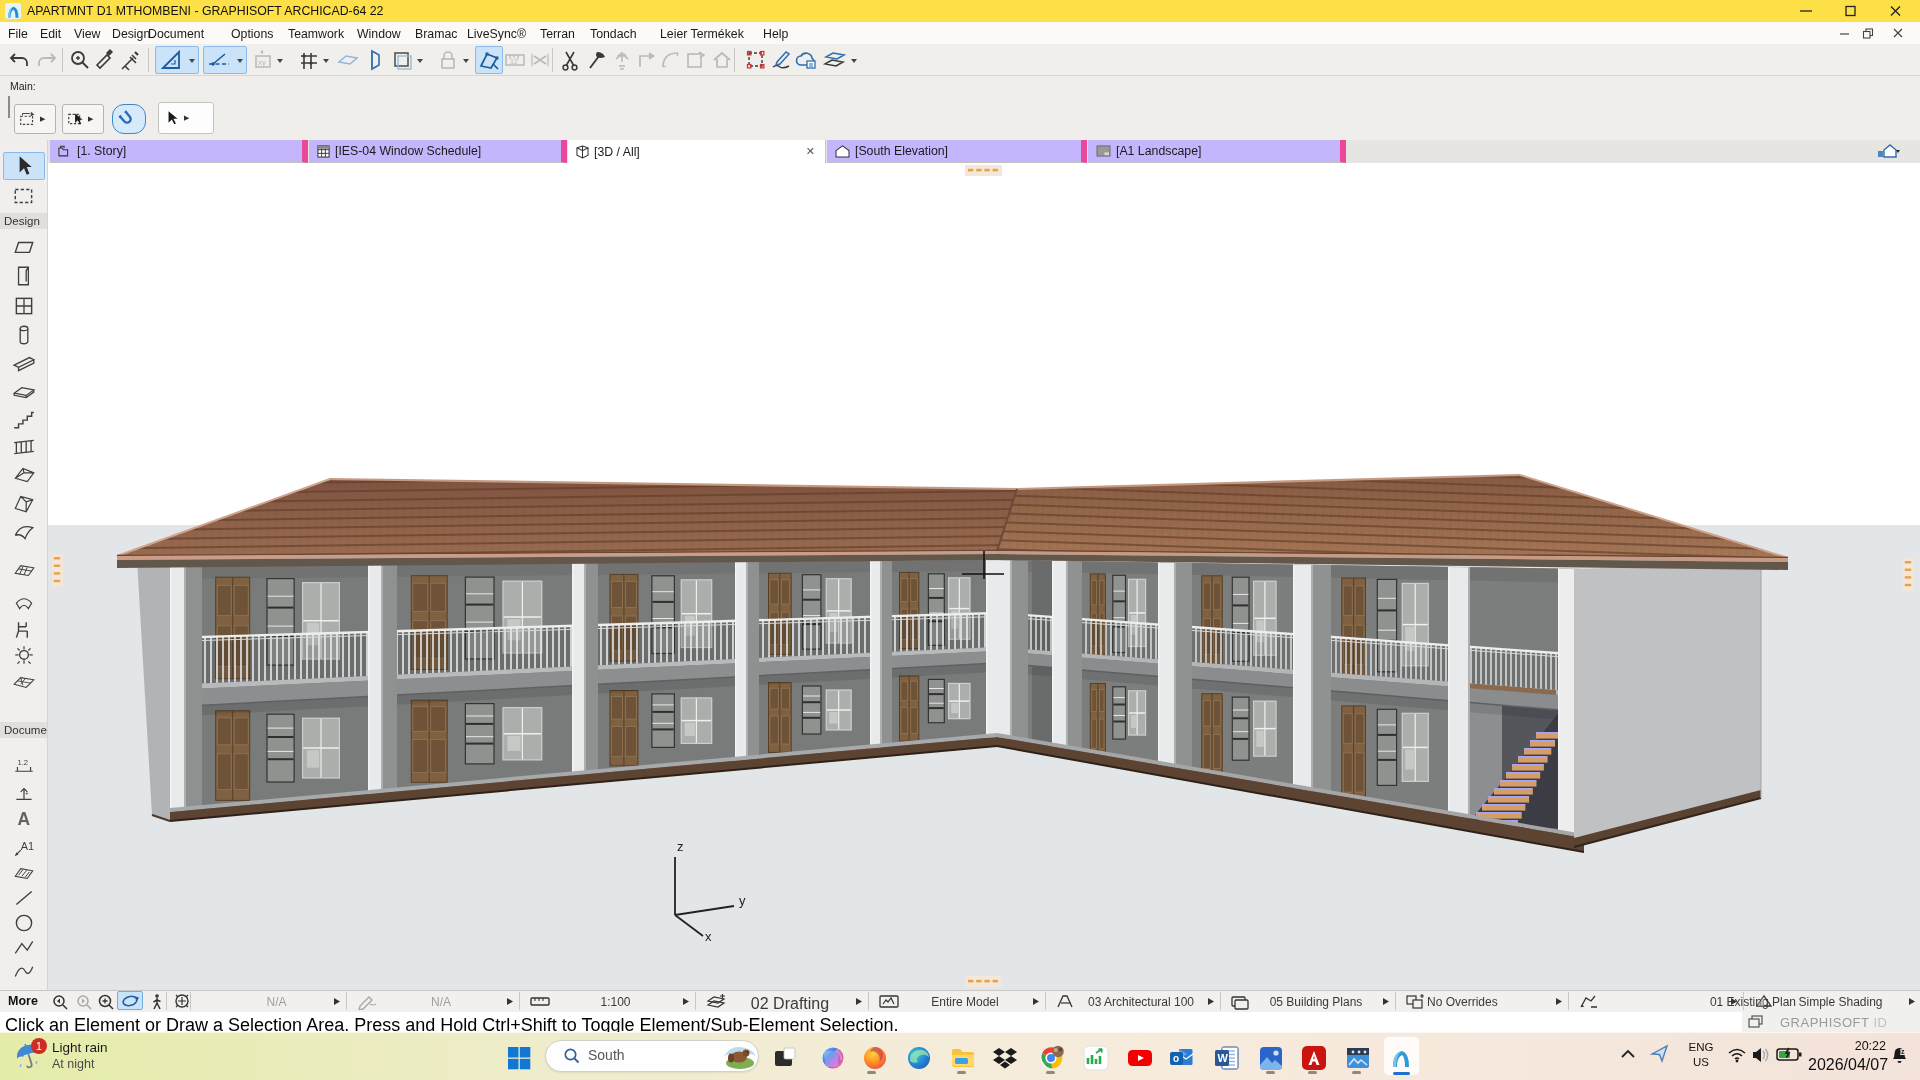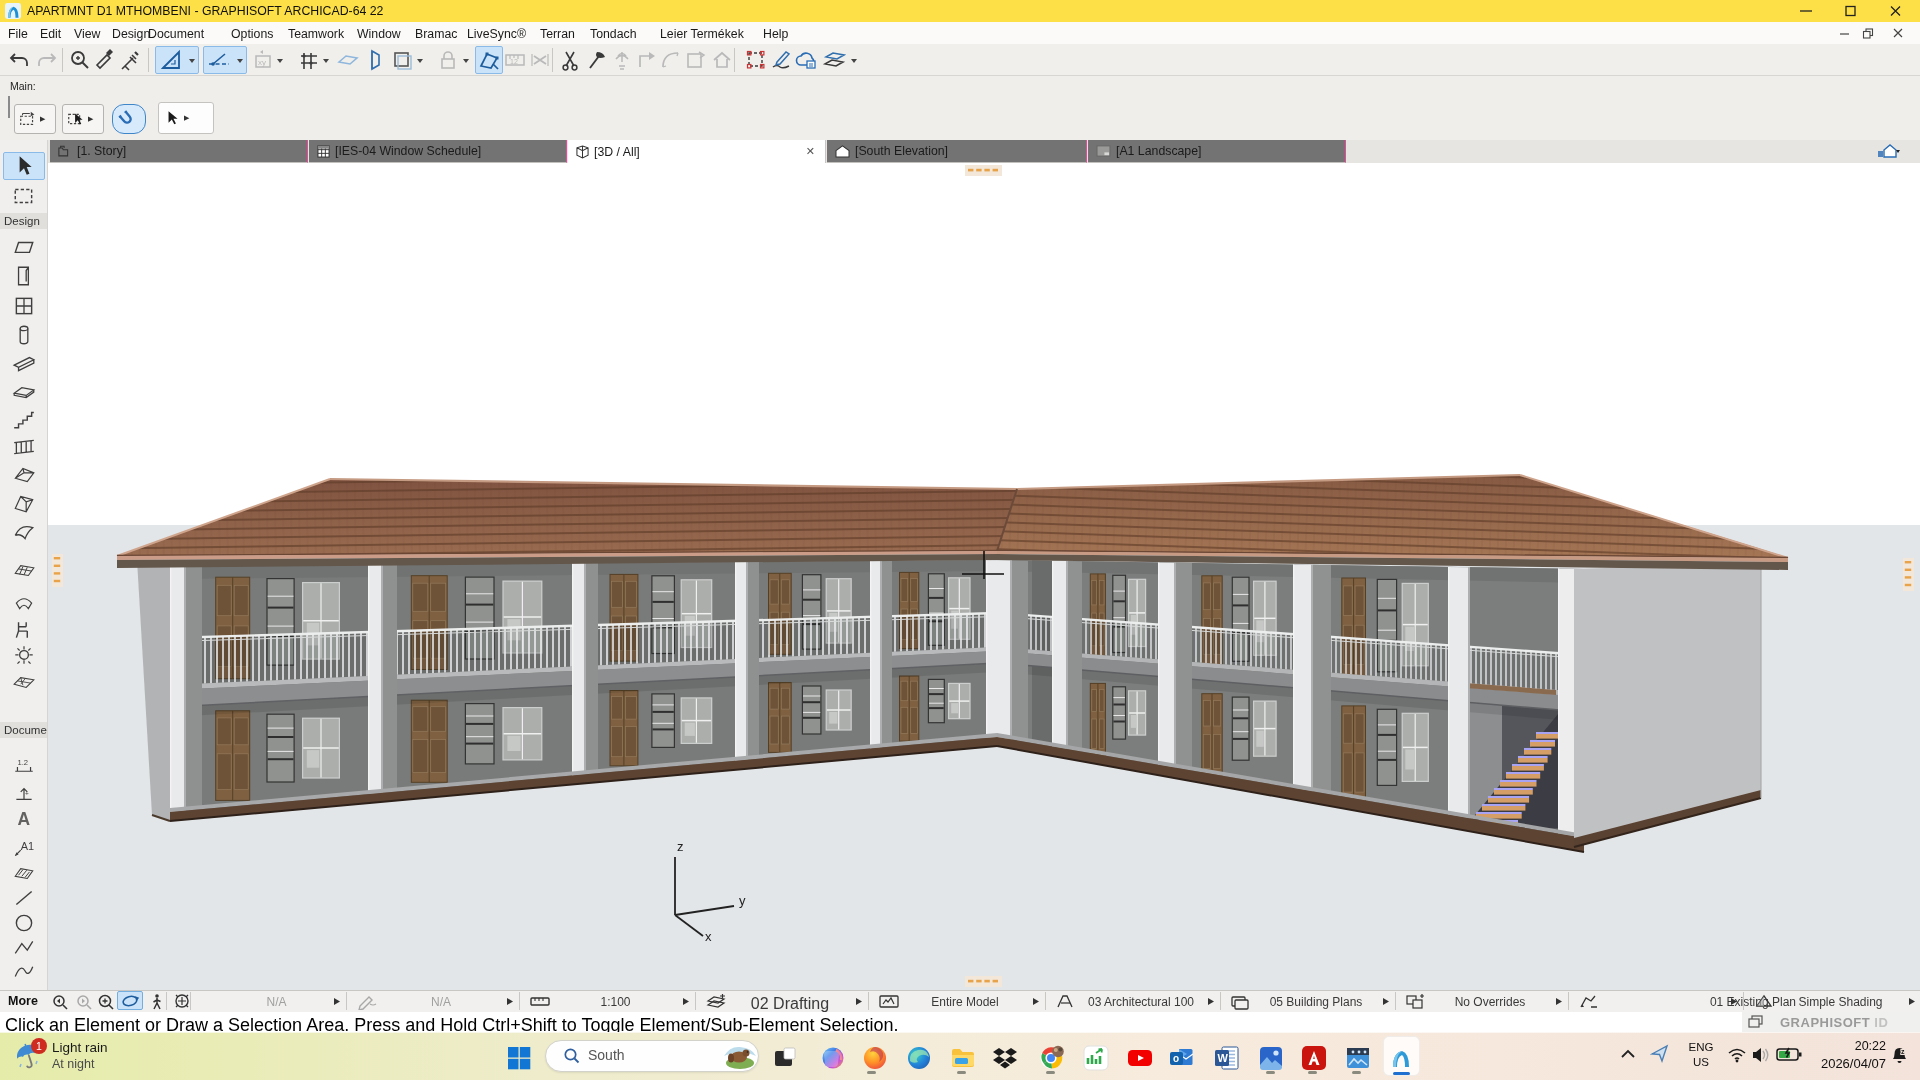--- a/index.html
+++ b/index.html
@@ -4,21 +4,21 @@
 *{margin:0;padding:0;box-sizing:border-box}
 html,body{width:1920px;height:1080px;overflow:hidden}
 body{font-family:"Liberation Sans",sans-serif;position:relative;background:#fff}
 .abs{position:absolute}
 .tbi{position:absolute}
 .hl{position:absolute;background:#cbe3f8;border:1px solid #8abbe8;border-radius:2px}
 .vsep{position:absolute;width:1px;background:#c9c7c3}
 .mi{position:absolute;top:5px;font-size:12.3px;color:#1a1a1a}
 .b2btn{position:absolute;height:30px;background:#f6f5f3;border:1px solid #b5b3b0;border-radius:3px;display:flex;align-items:center;padding-left:3px}
 .b2car{font-size:7px;color:#333;margin-left:2px}
-.tab{position:absolute;top:140px;height:23px;background:#737373;border-right:1px solid #ec4899;border-bottom:1px solid #c2c1be;font-size:12.3px;color:#1b1b1b;display:flex;align-items:center;padding-left:8px}
+.tab{position:absolute;top:140px;height:23px;background:#c4b5fd;border-right:6px solid #ec4899;border-bottom:1px solid #c2c1be;font-size:12.3px;color:#1b1b1b;display:flex;align-items:center;padding-left:8px}
 .tab.active{background:#fff;border-right:1px solid #c5c5c5;border-bottom:none}
 .tico{margin-right:5px;display:inline-flex}
 .tx{position:absolute;right:10px;font-size:11px;color:#555}
 .thead{position:absolute;left:0;width:47px;height:16px;background:#e0dfdc;font-size:11.5px;color:#333;padding-left:4px;line-height:16px}
 </style></head>
 <body>
 
 <div class="abs" style="left:0;top:0;width:1920px;height:22px;background:#fde047">
  <svg style="position:absolute;left:5px;top:3px" width="16" height="16" viewBox="0 0 26 26">
       <rect x="0" y="0" width="26" height="26" rx="4" fill="#e8f4fb"></rect>
@@ -806,42 +806,42 @@
     <path d="M1 1 L7 4.5 L1 8 z" fill="#333"></path>
   </svg><svg style="position:absolute;left:1230px;top:993px" width="22" height="17" viewBox="0 0 22 17">
     <rect x="2" y="4" width="13" height="9" rx="1" fill="none" stroke="#333" stroke-width="1.3"></rect>
     <rect x="5" y="7" width="13" height="9" rx="1" fill="#f1f0ee" stroke="#333" stroke-width="1.3"></rect>
   </svg><span style="position:absolute;left:1252px;right:540px;top:995px;text-align:center;font-size:12px;color:#3a3a3a;width:128px">05 Building Plans</span><svg style="position:absolute;left:1382px;top:997px" width="8" height="9" viewBox="0 0 8 9">
     <path d="M1 1 L7 4.5 L1 8 z" fill="#333"></path>
   </svg><svg style="position:absolute;left:1405px;top:993px" width="22" height="17" viewBox="0 0 22 17">
     <rect x="2" y="3" width="9" height="8" fill="none" stroke="#333" stroke-width="1.2"></rect>
     <rect x="8" y="7" width="9" height="8" fill="#f1f0ee" stroke="#333" stroke-width="1.2"></rect>
     <path d="M15 3 l4 0 M17 1 l0 4" stroke="#333" stroke-width="1.2"></path>
-  </svg><span style="position:absolute;left:1427px;right:367px;top:995px;text-align:center;font-size:12px;color:#3a3a3a;width:126px">No Overrides</span><svg style="position:absolute;left:1555px;top:997px" width="8" height="9" viewBox="0 0 8 9">
+  </svg><span style="position:absolute;left:1427px;right:367px;top:995px;font-size:12px;color:#3a3a3a;width:126px">No Overrides</span><svg style="position:absolute;left:1555px;top:997px" width="8" height="9" viewBox="0 0 8 9">
     <path d="M1 1 L7 4.5 L1 8 z" fill="#333"></path>
   </svg><svg style="position:absolute;left:1578px;top:993px" width="22" height="17" viewBox="0 0 22 17">
     <path d="M3 14 L8 5 L13 8 L17 3 M13 14 h6" fill="none" stroke="#333" stroke-width="1.3"></path>
     <path d="M3 14 l3 0 -1.5 -2.5 z" fill="#333"></path>
   </svg><span style="position:absolute;left:1668px;right:192px;top:995px;text-align:right;font-size:12px;color:#3a3a3a;width:128px">01 Existing Plan</span><svg style="position:absolute;left:1730px;top:997px" width="8" height="9" viewBox="0 0 8 9">
     <path d="M1 1 L7 4.5 L1 8 z" fill="#333"></path>
   </svg><svg style="position:absolute;left:1753px;top:993px" width="22" height="17" viewBox="0 0 22 17">
     <path d="M4 13 L11 3 L18 13 z" fill="none" stroke="#333" stroke-width="1.3"></path>
     <path d="M11 3 L11 13 L4 13" fill="#bbb" opacity="0.6"></path>
   </svg><span style="position:absolute;left:1775px;right:14px;top:995px;text-align:center;font-size:12px;color:#3a3a3a;width:131px">Simple Shading</span><svg style="position:absolute;left:1908px;top:997px" width="8" height="9" viewBox="0 0 8 9">
     <path d="M1 1 L7 4.5 L1 8 z" fill="#333"></path>
   </svg><div class="vsep" style="left:190px;top:992px;height:18px"></div><div class="vsep" style="left:346px;top:992px;height:18px"></div><div class="vsep" style="left:519px;top:992px;height:18px"></div><div class="vsep" style="left:695px;top:992px;height:18px"></div><div class="vsep" style="left:868px;top:992px;height:18px"></div><div class="vsep" style="left:1045px;top:992px;height:18px"></div><div class="vsep" style="left:1220px;top:992px;height:18px"></div><div class="vsep" style="left:1395px;top:992px;height:18px"></div><div class="vsep" style="left:1568px;top:992px;height:18px"></div><div class="vsep" style="left:1743px;top:992px;height:18px"></div>
 
 <div class="abs" style="left:0;top:1012px;width:1920px;height:20px;background:#fff">
  <span style="position:absolute;left:5px;top:3px;font-size:18px;color:#000000">Click an Element or Draw a Selection Area. Press and Hold Ctrl+Shift to Toggle Element/Sub-Element Selection.</span>
  <div style="position:absolute;left:1742px;top:0;width:178px;height:20px;background:#f0f0ee"></div>
  <svg style="position:absolute;left:1748px;top:3px" width="16" height="14" viewBox="0 0 16 14">
       <rect x="4" y="1" width="10" height="8" fill="none" stroke="#555" stroke-width="1.2"></rect>
       <rect x="1" y="4" width="10" height="8" fill="#f0f0ee" stroke="#555" stroke-width="1.2"></rect>
     </svg>
- <span style="position:absolute;left:1780px;top:3px;font-size:13px;font-weight:700;color:#9a9a9a;letter-spacing:0.5px">GRAPHISOFT <span style="color:#c2c2c2">ID</span></span>
+ <span style="position:absolute;left:1780px;top:3px;font-size:13px;font-weight:400;color:#9a9a9a;letter-spacing:0.5px">GRAPHISOFT <span style="color:#c2c2c2">ID</span></span>
 </div>
 
 <div class="abs" style="left:0;top:1032px;width:1920px;height:48px;background:linear-gradient(90deg,#e5ecaa 0%,#e9ecb4 10%,#eeeccb 28%,#f4ecd9 48%,#f7ebdd 62%,#f6e8dc 78%,#f3e3da 100%);border-top:1px solid rgba(255,255,255,0.65)"></div>
 <svg style="position:absolute;left:13px;top:1040px" width="32" height="32" viewBox="0 0 32 32">
 <g transform="rotate(-18 16 16)">
 <path d="M16 5 C23 5 27.5 9.5 28 15 C26 13.4 23.6 13.4 22 15 C20.4 13.4 17.6 13.4 16 15 C14.4 13.4 11.6 13.4 10 15 C8.4 13.4 6 13.4 4 15 C4.5 9.5 9 5 16 5 z" fill="#3f8ad2"></path>
 <path d="M16 3.5 v2" stroke="#3f8ad2" stroke-width="1.6"></path>
 <path d="M16 15 V24 q0 3 -2.6 3 q-2.4 0 -2.4 -2.4" fill="none" stroke="#7a7a7a" stroke-width="1.8"></path>
 </g>
 <path d="M8 24 l-1 3 M24 21 l-1 3" stroke="#8ab4e0" stroke-width="1.5"></path>
@@ -978,16 +978,16 @@
     <path d="M2 6 h3 l5 -4 v14 l-5 -4 H2 z" fill="#1a1a1a"></path>
     <path d="M12 5 q3 4 0 8 M14.5 3 q4.5 6 0 12" stroke="#aaa" stroke-width="1.4" fill="none"></path>
   </svg>
 <svg style="position:absolute;left:1776px;top:1047px" width="26" height="15" viewBox="0 0 26 15">
     <rect x="1" y="2" width="21" height="11" rx="2.5" fill="none" stroke="#1a1a1a" stroke-width="1.5"></rect>
     <rect x="23" y="5.5" width="2.5" height="4" fill="#1a1a1a"></rect>
     <rect x="3" y="4" width="11" height="7" rx="1" fill="#35a845"></rect>
     <path d="M13 1 l-3 5 h3 l-2.5 4.5" stroke="#1a1a1a" stroke-width="1.6" fill="none"></path>
   </svg>
 <span style="position:absolute;left:1820px;top:1039px;width:66px;text-align:right;font-size:12.5px;color:#111">20:22</span>
-<span style="position:absolute;left:1808px;top:1056px;width:78px;text-align:right;font-size:13px;color:#111">2026/04/07</span>
+<span style="position:absolute;left:1808px;top:1056px;width:78px;text-align:right;font-size:16px;color:#111">2026/04/07</span>
 <svg style="position:absolute;left:1890px;top:1046px" width="19" height="19" viewBox="0 0 19 19">
     <path d="M9.5 2 q5 0 5 6 q0 3 1.5 5 H3 q1.5 -2 1.5 -5 q0 -6 5 -6 z M7.5 15 q0 2 2 2 q2 0 2 -2" fill="#1a1a1a"></path>
     <text x="11" y="8" font-size="7" fill="#1a1a1a" font-weight="bold" stroke="#f2e4da" stroke-width="2" paint-order="stroke">z</text>
   </svg>
 </body></html>

